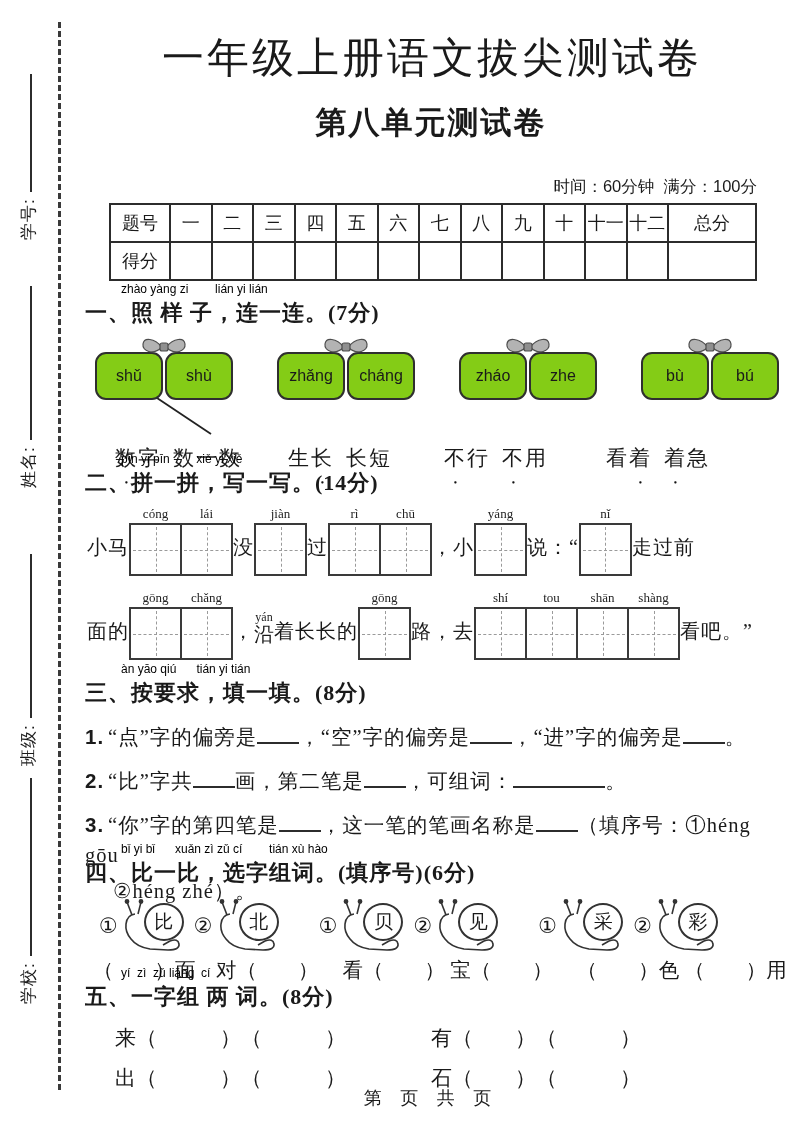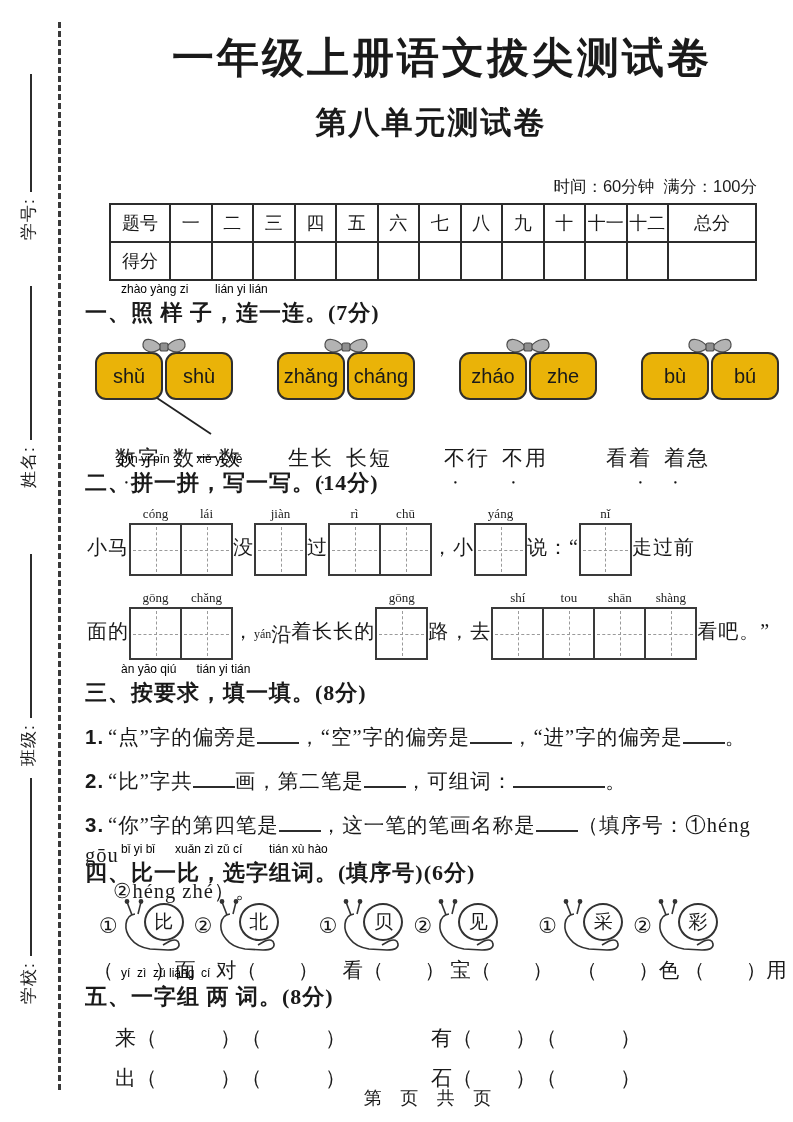--- a/index.html
+++ b/index.html
@@ -9,63 +9,63 @@
 
   
   .cut-line{position:absolute;left:58px;top:22px;height:1068px;border-left:3px dashed #3a3a3a;}
   .mlabel{position:absolute;left:14px;height:26px;display:flex;align-items:flex-end;
           transform:rotate(-90deg);transform-origin:0 0;}
   .mlabel .mtext{font-size:17px;letter-spacing:1px;white-space:nowrap;}
   .mlabel .fill-line{flex:1;border-bottom:2px solid #2c2c2c;margin:0 0 8px 6px;}
 
   
   .main{position:absolute;left:85px;top:0;width:692px;height:1122px;}
-  .doc-title{position:absolute;top:30px;left:11px;width:100%;text-align:center;
-             font-size:42px;font-weight:700;letter-spacing:3px;}
+  .doc-title{position:absolute;top:30px;left:1px;width:100%;text-align:center;
+             font-size:42px;font-weight:400;letter-spacing:3px;}
   .doc-subtitle{position:absolute;top:102px;left:0;width:100%;text-align:center;
                 font-size:31px;font-weight:700;letter-spacing:2px;}
   .time-info{position:absolute;top:176px;right:20px;font-size:16.5px;white-space:pre;}
 
   
   table.score{position:absolute;top:203px;left:24px;width:648px;border-collapse:collapse;table-layout:fixed;}
   table.score td{border:2px solid #2c2c2c;height:36px;text-align:center;font-size:18px;padding:0;margin-top:32px;}
   table.score td.first{width:58px;}
   table.score td.last{width:86px;}
 
   
   .section{position:absolute;left:0;width:692px;}
   .pinyin-line{font-size:12px;color:#000000;white-space:pre;margin-left:36px;height:14px;line-height:14px;}
   .sec-title{font-size:22px;font-weight:700;letter-spacing:1px;margin-top:2px;}
 
   
   .cards-row{display:flex;padding-left:10px;gap:44px;margin-top:24px;}
   .card-pair{position:relative;display:flex;gap:2px;}
   .bow{position:absolute;top:-16px;left:50%;transform:translateX(-50%);width:48px;height:22px;}
-  .card{width:64px;height:44px;border:2px solid #2f2f2f;border-radius:11px;background:#eab308;
-        display:flex;align-items:center;justify-content:center;font-size:20px;}
+  .card{width:64px;height:44px;border:2px solid #2f2f2f;border-radius:11px;background:#84cc16;
+        display:flex;align-items:center;justify-content:center;font-size:16px;}
   .words-row{display:flex;align-items:flex-end;padding-left:30px;margin-top:44px;font-size:21px;letter-spacing:2px;}
   .word{position:relative;white-space:nowrap;}
   .word + .word{margin-left:12px;}
   .wspacer{flex:0 0 auto;}
   .dot-ch{position:relative;display:inline-block;}
   .dot-ch::after{content:"●";position:absolute;left:50%;transform:translateX(-50%) scale(.55);
                  bottom:-16px;font-size:10px;color:#111;}
   .connect-svg{position:absolute;left:0;top:0;width:692px;height:200px;pointer-events:none;}
 
   
   .write-row{display:flex;align-items:flex-end;margin-top:8px;padding-left:2px;}
   .write-row .txt{font-size:20px;margin-bottom:15px;white-space:nowrap;letter-spacing:1px;}
   .wgroup{display:flex;}
   .wbox{display:flex;flex-direction:column;align-items:center;}
   .wbox + .wbox{margin-left:-2px;justify-content:flex-end;}
   .py{height:17px;line-height:15px;font-size:13px;color:#222;}
   .box{position:relative;width:53px;height:53px;border:2px solid #3a3a3a;background:#fff;box-sizing:border-box;}
   .box::before{content:"";position:absolute;left:2px;right:2px;top:50%;border-top:1.5px dashed #9a9a9a;}
   .box::after{content:"";position:absolute;top:2px;bottom:2px;left:50%;border-left:1.5px dashed #9a9a9a;}
-  .rubyc{display:flex;align-items:center;margin-bottom:15px;}
+  .rubyc{display:flex;flex-direction:column;align-items:center;margin-bottom:15px;}
   .rubyc .rt{font-size:12px;line-height:12px;color:#222;}
   .rubyc .rb{font-size:20px;line-height:22px;}
 
   
   .qline{font-size:20.5px;margin-top:14px;line-height:30px;letter-spacing:1px;}
   .qnum{font-weight:700;font-family:"Liberation Sans","DejaVu Sans",sans-serif;margin-right:4px;}
   .blank{display:inline-block;width:42px;height:20px;border-bottom:2px solid #2c2c2c;vertical-align:baseline;}
   .blank.long{width:92px;}
   .qwrap-indent{padding-left:28px;}
 

